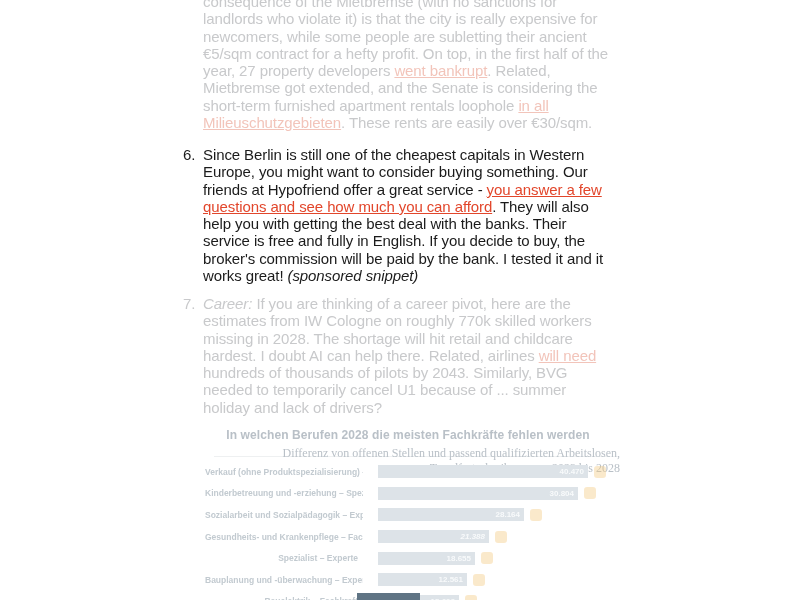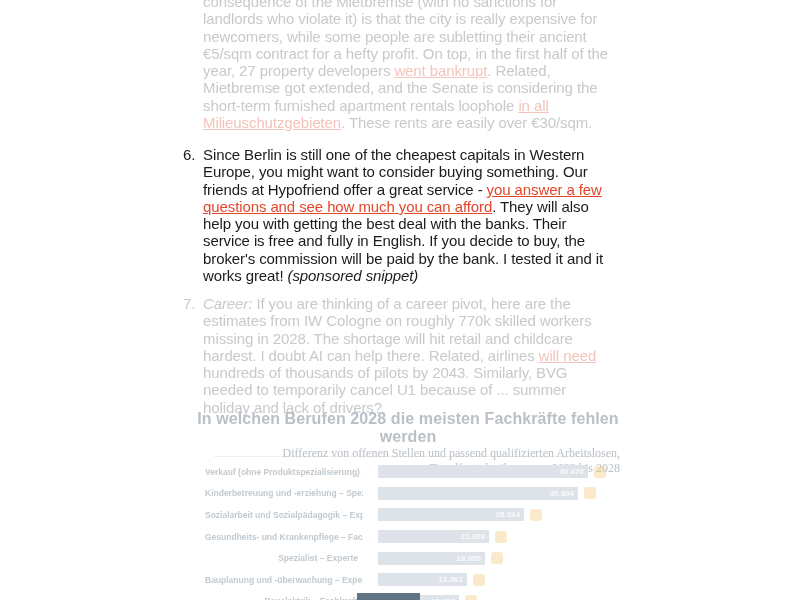--- a/index.html
+++ b/index.html
@@ -14,22 +14,22 @@
   }
   .col{position:absolute;left:203px;width:414px;font-size:15px;line-height:17.3px;
        letter-spacing:-0.1px;color:var(--body);}
   .faded{color:var(--faded);}
   .num{position:absolute;left:-20px;}
   a.lnk{color:var(--accent);text-decoration:underline;cursor:pointer;text-align:center;}
   .faded a.lnk{color:var(--faded-link);}
   .it{font-style:italic;}
   
   .chart-topline{position:absolute;left:214px;top:456px;width:396px;height:1px;background:#eef0f1;}
-  .chart-title{position:absolute;left:196px;top:410px;width:424px;text-align:center;
-    font-weight:bold;font-size:16px;letter-spacing:0.1px;color:var(--chart-title);}
+  .chart-title{position:absolute;left:196px;top:428px;width:424px;text-align:center;
+    font-weight:bold;font-size:12px;letter-spacing:0.1px;color:var(--chart-title);}
   .chart-sub{position:absolute;left:196px;top:446px;width:424px;text-align:right;
     font-size:12px;color:var(--chart-sub);font-family:Liberation Serif, serif;}
   .chart-rows{position:absolute;left:205px;top:461px;width:413px;}
   .crow{display:flex;align-items:center;height:21.6px;}
   .clabel{width:158px;box-sizing:border-box;padding-right:5px;text-align:right;
     font-size:8.5px;font-weight:bold;color:var(--chart-label);white-space:nowrap;overflow:hidden;}
   .cbar{height:13px;background:var(--chart-bar);display:flex;align-items:center;
     justify-content:flex-end;flex-shrink:0;margin-left:15px;}
   .cval{font-size:8px;font-weight:bold;color:var(--chart-val);padding-right:4px;}
   .cicon{width:12px;height:12px;margin-left:6px;background:var(--blob);opacity:.4;
@@ -81,21 +81,21 @@
       </div>
       <div class="crow">
         <div class="clabel">Gesundheits- und Krankenpflege – Fachkraft</div>
         <div class="cbar" style="width: 111px; font-style: italic;">
           <span class="cval">21.388</span>
         </div>
         <span class="cicon"></span>
       </div>
       <div class="crow">
         <div class="clabel">Spezialist – Experte</div>
-        <div class="cbar" style="width: 107px;">
+        <div class="cbar" style="width: 97px;">
           <span class="cval">18.655</span>
         </div>
         <span class="cicon"></span>
       </div>
       <div class="crow">
         <div class="clabel">Bauplanung und -überwachung – Experte</div>
         <div class="cbar" style="width: 89px;">
           <span class="cval">12.561</span>
         </div>
         <span class="cicon"></span>

